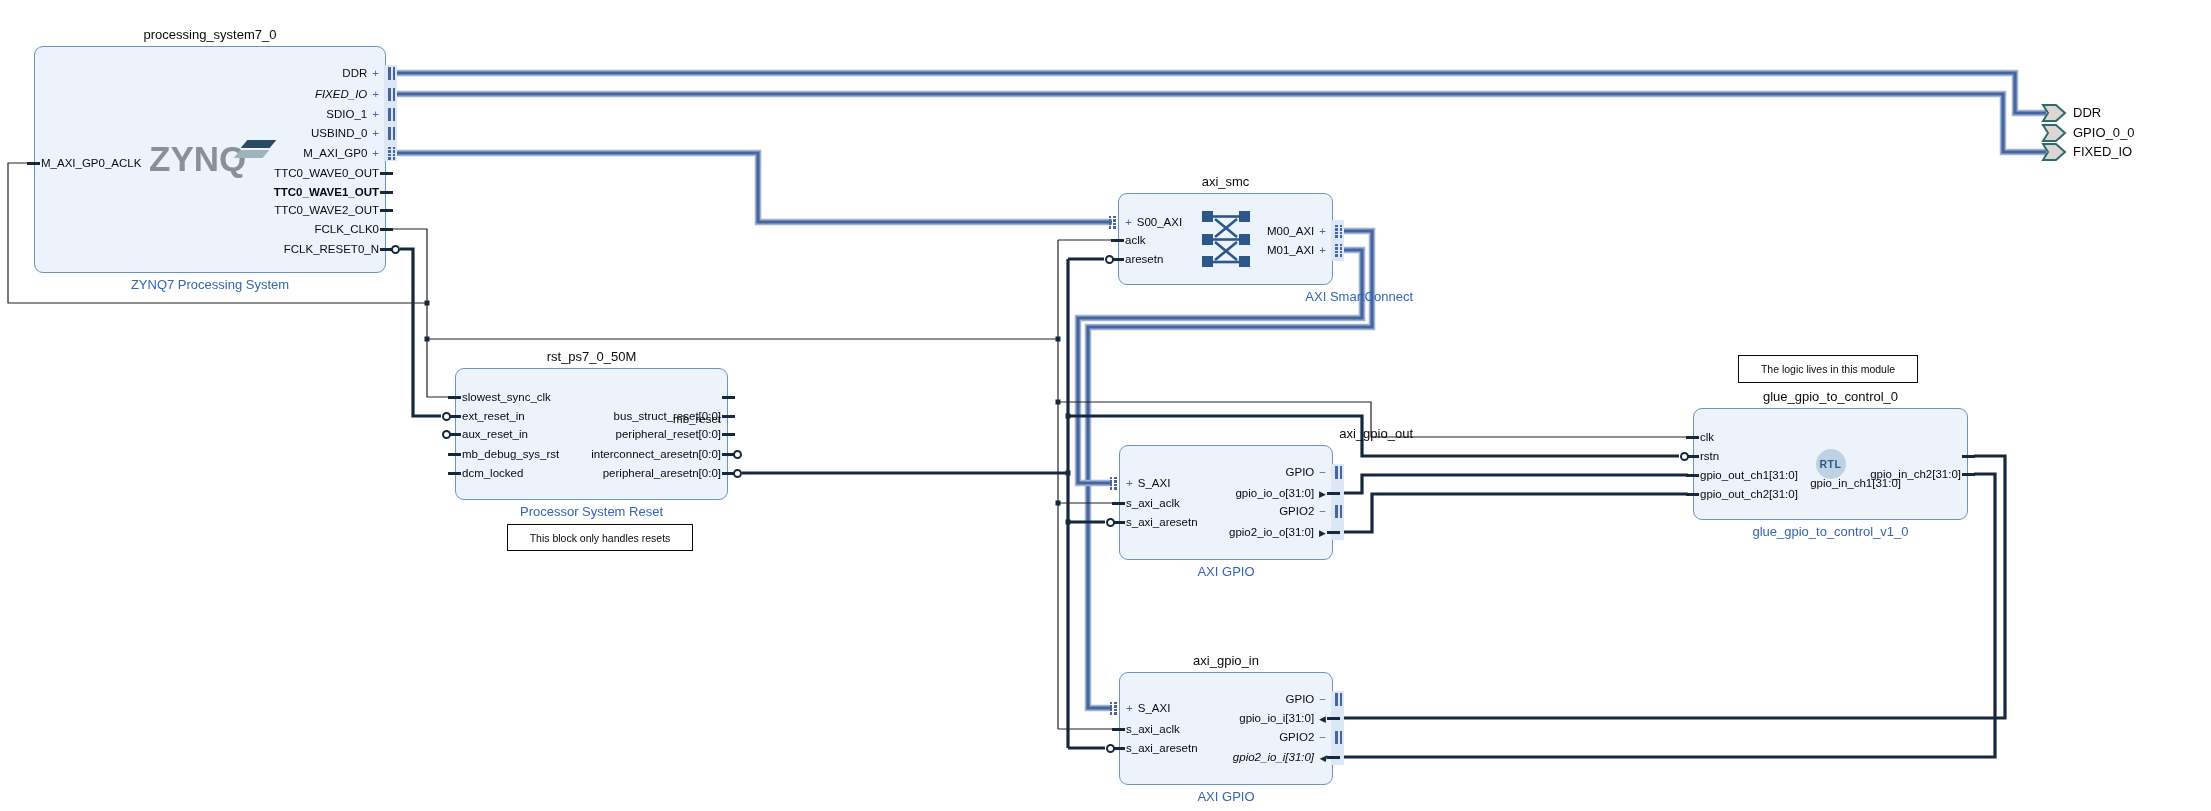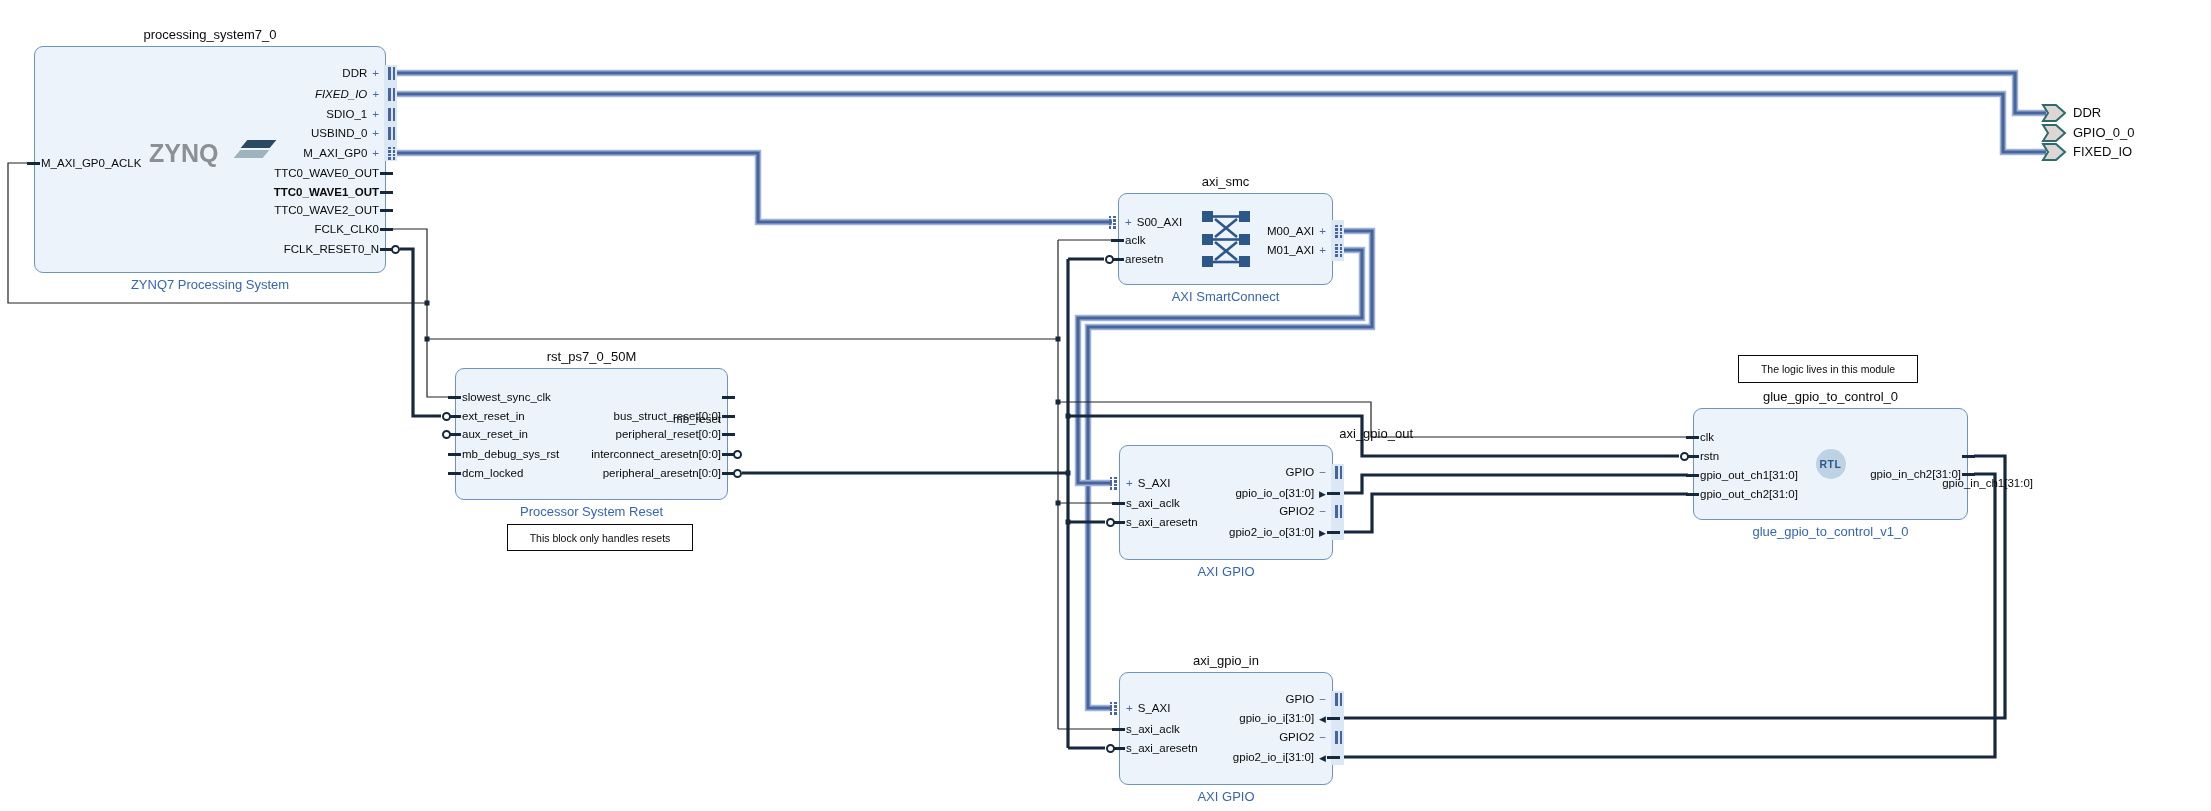--- a/index.html
+++ b/index.html
@@ -24,21 +24,21 @@
   .stub{position:absolute;background:#16283c;}
   .pcircle{position:absolute;width:9px;height:9px;border:2px solid #16283c;border-radius:50%;
            background:#ffffff;box-sizing:border-box;}
   .ibar{position:absolute;width:2.6px;height:13px;background:#46659f;}
   .idot{position:absolute;width:2.6px;height:2.6px;background:#46659f;}
   .band{position:absolute;background:#dce7f5;}
   .ann{position:absolute;border:1.5px solid #0a0a0a;background:#ffffff;font-size:10.5px;color:#0a0a0a;
        display:flex;align-items:center;justify-content:center;white-space:nowrap;box-sizing:border-box;}
   .extlabel{position:absolute;font-size:13px;color:#0a0a0a;height:18px;line-height:18px;white-space:nowrap;}
   .zynq{position:absolute;width:150px;height:44px;}
-  .zynqword{font-size:25px;font-weight:bold;color:#8b9095;letter-spacing:0px;}
+  .zynqword{font-size:35px;font-weight:bold;color:#8b9095;letter-spacing:0px;}
   .za1{position:absolute;left:95px;top:1px;width:29px;height:8px;background:#2a4a63;transform:skewX(-40deg);}
   .za2{position:absolute;left:88px;top:11px;width:29px;height:8px;background:#9fb3bc;transform:skewX(-40deg);}
   .xbar{position:absolute;width:48px;height:58px;}
   .xbar rect{fill:#2d5689;}
   .rtl{position:absolute;width:30px;height:30px;border-radius:50%;background:#bdd3e3;color:#2c568c;
        font-size:10.5px;font-weight:bold;text-align:center;line-height:30px;letter-spacing:0.5px;}
 </style>
 </head>
 <body>
 
@@ -147,21 +147,21 @@
     <div class="stub" style="position: absolute; left: 722px; top: 432.5px; width: 13px; height: 3px;"></div>
     <div class="prow right" style="position: absolute; left: 462px; top: 446px; width: 259px;"><span class="plbl">interconnect_aresetn[0:0]</span></div>
     <div class="stub" style="position: absolute; left: 722px; top: 452.5px; width: 13px; height: 3px;"></div>
     <div class="pcircle" style="position: absolute; left: 732.5px; top: 449.5px;"></div>
     <div class="prow right" style="position: absolute; left: 462px; top: 465px; width: 259px;"><span class="plbl">peripheral_aresetn[0:0]</span></div>
     <div class="stub" style="position: absolute; left: 722px; top: 471.5px; width: 13px; height: 3px;"></div>
     <div class="pcircle" style="position: absolute; left: 732.5px; top: 468.5px;"></div>
     <div class="block" style="position: absolute; left: 1118px; top: 193px; width: 215px; height: 92px;"></div>
     <div class="band" style="position: absolute; left: 1331px; top: 220px; width: 13px; height: 41px;"></div>
     <div class="btitle" style="position: absolute; left: 1038px; top: 174px; width: 375px;">axi_smc</div>
-    <div class="btype" style="position: absolute; left: 1038px; top: 289px; width: 375px;">AXI SmartConnect</div>
+    <div class="btype" style="position: absolute; left: 1038px; top: 289px; width: 375px; text-align: right;">AXI SmartConnect</div>
     <div class="prow left" style="position: absolute; left: 1125px; top: 214px; width: 201px;"><span class="pfx">+</span><span class="plbl">S00_AXI</span></div>
     <div class="idot" style="position: absolute; left: 1113.2px; top: 215.5px;"></div>
     <div class="idot" style="position: absolute; left: 1113.2px; top: 219.1px;"></div>
     <div class="idot" style="position: absolute; left: 1113.2px; top: 222.7px;"></div>
     <div class="idot" style="position: absolute; left: 1113.2px; top: 226.3px;"></div>
     <div class="idot" style="position: absolute; left: 1108.7px; top: 215.5px;"></div>
     <div class="idot" style="position: absolute; left: 1108.7px; top: 219.1px;"></div>
     <div class="idot" style="position: absolute; left: 1108.7px; top: 222.7px;"></div>
     <div class="idot" style="position: absolute; left: 1108.7px; top: 226.3px;"></div>
     <div class="prow left" style="position: absolute; left: 1125px; top: 232px; width: 201px;"><span class="plbl">aclk</span></div>
@@ -251,35 +251,35 @@
     <div class="stub" style="position: absolute; left: 1112px; top: 746.5px; width: 13px; height: 3px;"></div>
     <div class="pcircle" style="position: absolute; left: 1105.5px; top: 743.5px;"></div>
     <div class="prow right" style="position: absolute; left: 1126px; top: 691px; width: 200px;"><span class="plbl">GPIO</span><span class="sfx">−</span></div>
     <div class="ibar" style="position: absolute; left: 1335.2px; top: 692.5px;"></div>
     <div class="ibar" style="position: absolute; left: 1339.7px; top: 692.5px;"></div>
     <div class="prow right" style="position: absolute; left: 1126px; top: 710px; width: 200px;"><span class="plbl">gpio_io_i[31:0]</span><span class="parr">◀</span></div>
     <div class="stub" style="position: absolute; left: 1327px; top: 716.5px; width: 13px; height: 3px;"></div>
     <div class="prow right" style="position: absolute; left: 1126px; top: 729px; width: 200px;"><span class="plbl">GPIO2</span><span class="sfx">−</span></div>
     <div class="ibar" style="position: absolute; left: 1335.2px; top: 730.5px;"></div>
     <div class="ibar" style="position: absolute; left: 1339.7px; top: 730.5px;"></div>
-    <div class="prow right" style="position: absolute; left: 1126px; top: 749px; width: 200px;"><span class="plbl">gpio2_io_i[31:0]</span><span class="parr">◀</span></div>
+    <div class="prow right" style="position: absolute; left: 1126px; top: 749px; width: 200px; font-style: italic;"><span class="plbl">gpio2_io_i[31:0]</span><span class="parr">◀</span></div>
     <div class="stub" style="position: absolute; left: 1327px; top: 755.5px; width: 13px; height: 3px;"></div>
     <div class="block" style="position: absolute; left: 1693px; top: 408px; width: 275px; height: 112px;"></div>
     <div class="btitle" style="position: absolute; left: 1613px; top: 389px; width: 435px;">glue_gpio_to_control_0</div>
     <div class="btype" style="position: absolute; left: 1613px; top: 524px; width: 435px;">glue_gpio_to_control_v1_0</div>
     <div class="prow left" style="position: absolute; left: 1700px; top: 429px; width: 261px;"><span class="plbl">clk</span></div>
     <div class="stub" style="position: absolute; left: 1686px; top: 435.5px; width: 13px; height: 3px;"></div>
     <div class="prow left" style="position: absolute; left: 1700px; top: 448px; width: 261px;"><span class="plbl">rstn</span></div>
     <div class="stub" style="position: absolute; left: 1686px; top: 454.5px; width: 13px; height: 3px;"></div>
     <div class="pcircle" style="position: absolute; left: 1679.5px; top: 451.5px;"></div>
     <div class="prow left" style="position: absolute; left: 1700px; top: 467px; width: 261px;"><span class="plbl">gpio_out_ch1[31:0]</span></div>
     <div class="stub" style="position: absolute; left: 1686px; top: 473.5px; width: 13px; height: 3px;"></div>
     <div class="prow left" style="position: absolute; left: 1700px; top: 486px; width: 261px;"><span class="plbl">gpio_out_ch2[31:0]</span></div>
     <div class="stub" style="position: absolute; left: 1686px; top: 492.5px; width: 13px; height: 3px;"></div>
-    <div class="prow right" style="position: absolute; left: 1772px; top: 448px; width: 261px; margin-top: 27px;"><span class="plbl">gpio_in_ch1[31:0]</span></div>
+    <div class="prow right" style="position: absolute; left: 1640px; top: 448px; width: 261px; margin-top: 27px;"><span class="plbl">gpio_in_ch1[31:0]</span></div>
     <div class="stub" style="position: absolute; left: 1962px; top: 454.5px; width: 13px; height: 3px;"></div>
     <div class="prow right" style="position: absolute; left: 1700px; top: 466px; width: 261px;"><span class="plbl">gpio_in_ch2[31:0]</span></div>
     <div class="stub" style="position: absolute; left: 1962px; top: 472.5px; width: 13px; height: 3px;"></div>
     <div class="rtl" style="position: absolute; left: 1815.5px; top: 449px;">RTL</div>
     <div class="ann" style="position: absolute; left: 507px; top: 524px; width: 186px; height: 27px;">This block only handles resets</div>
     <div class="ann" style="position: absolute; left: 1738px; top: 355px; width: 180px; height: 28px;">The logic lives in this module</div>
     <div class="extlabel" style="position: absolute; left: 2073px; top: 104px;">DDR</div>
     <div class="extlabel" style="position: absolute; left: 2073px; top: 124px; text-align: right;">GPIO_0_0</div>
     <div class="extlabel" style="position: absolute; left: 2073px; top: 143px;">FIXED_IO</div>
   </div>

